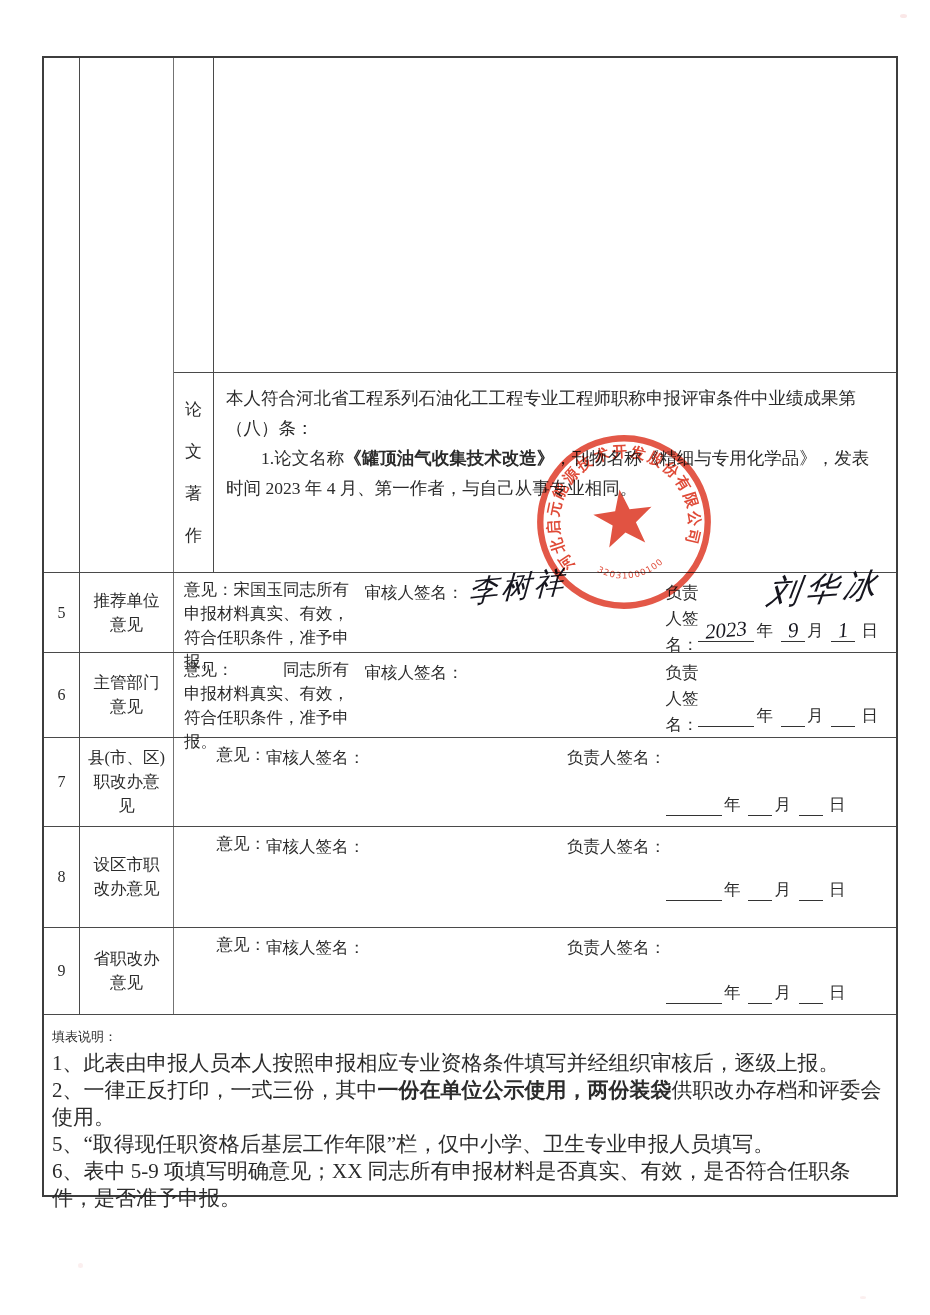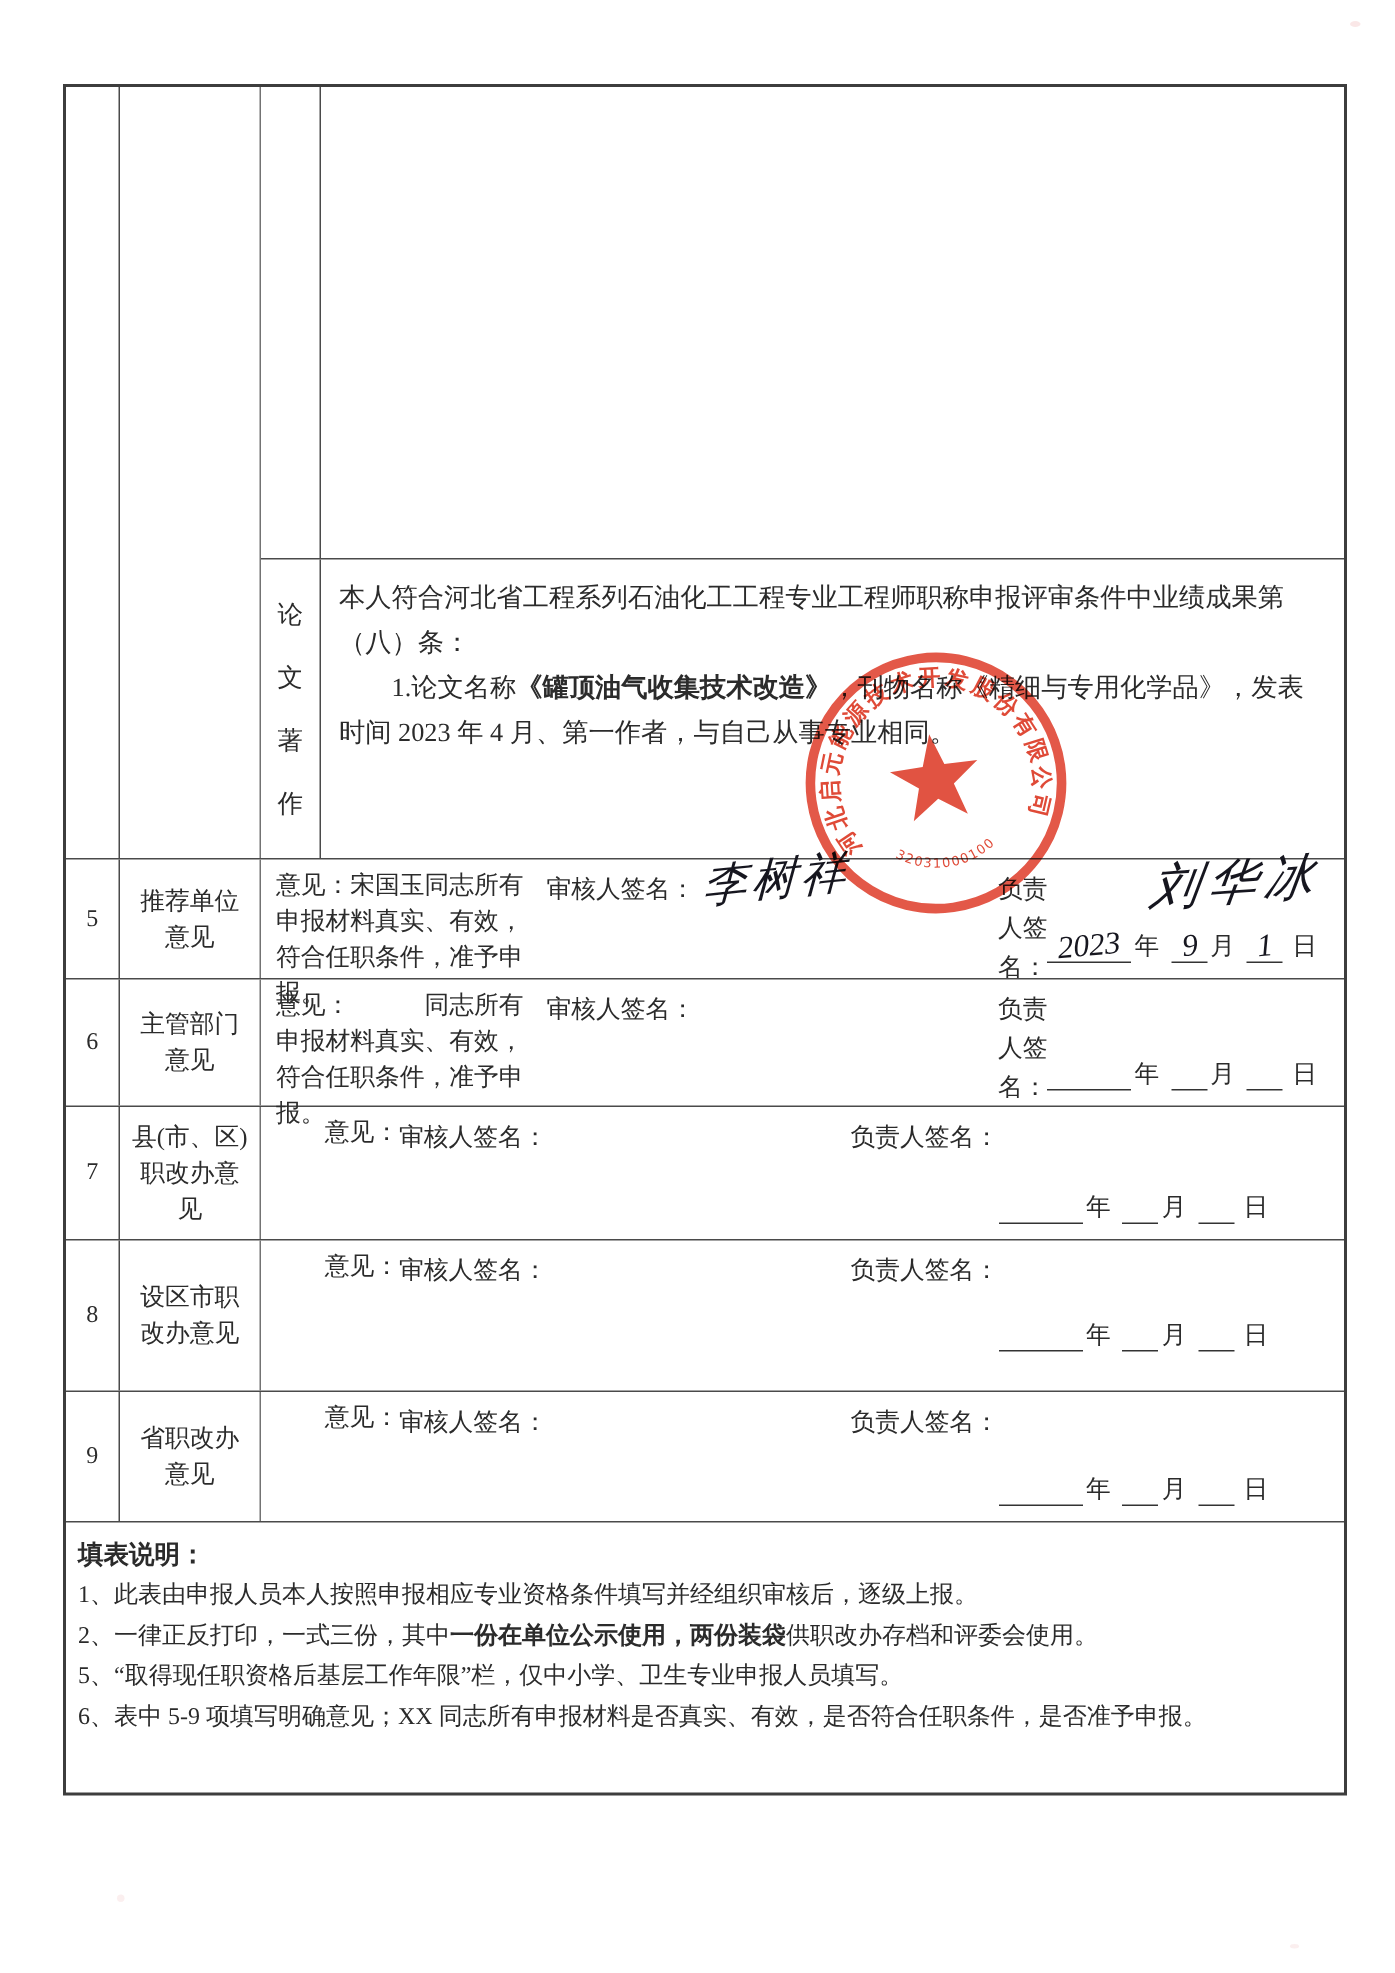--- a/index.html
+++ b/index.html
@@ -74,22 +74,22 @@
     position:absolute; left:104px; top:-6px; letter-spacing:3px; white-space:nowrap;
   }
   .hand-sig2 {
     font-size:33px; transform:rotate(-4deg) skewX(-12deg);
     position:absolute; left:102px; top:-4px; letter-spacing:5px; white-space:nowrap;
   }
   .hand-date { font-size:21px; transform:rotate(-5deg); line-height:19px; position:relative; top:-2px; }
 
   
   .notes { flex-direction:column; padding:8px 10px 4px 8px; display:flex; }
-  .notes-title { font-size:17px; line-height:27px; font-weight:bold; }
-  .note-item { font-size:16px; line-height:27px; white-space:pre-wrap; }
+  .notes-title { font-size:13px; line-height:27px; font-weight:normal; }
+  .note-item { font-size:21px; line-height:27px; white-space:pre-wrap; }
 
   
   .seal {
     position:absolute; left:533px; top:431px; width:182px; height:182px;
     mix-blend-mode:multiply; opacity:0.92; pointer-events:none;
     transform:rotate(-8deg);
   }
   .seal text { fill:#dd3a26; }
 
   .artifact { position:absolute; border-radius:50%; background:#f3c9c9; opacity:.45; }

